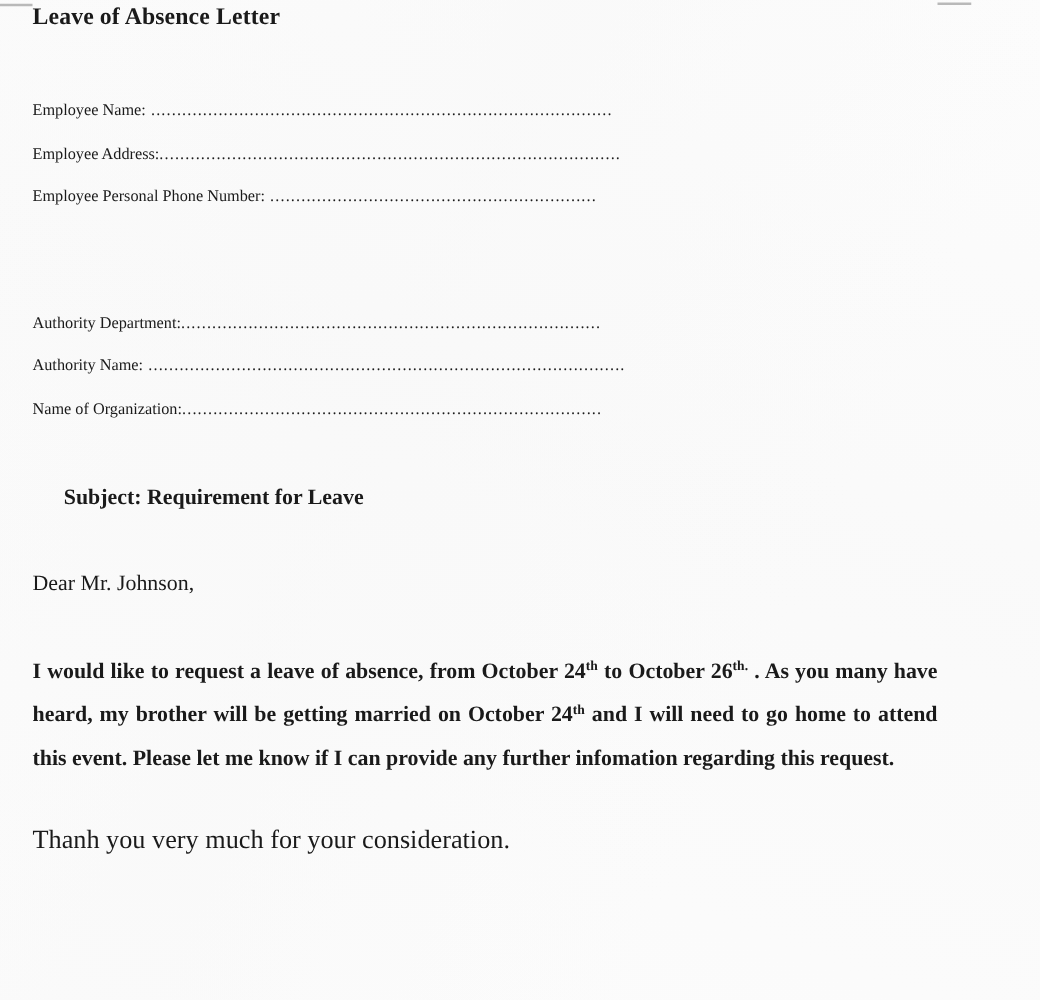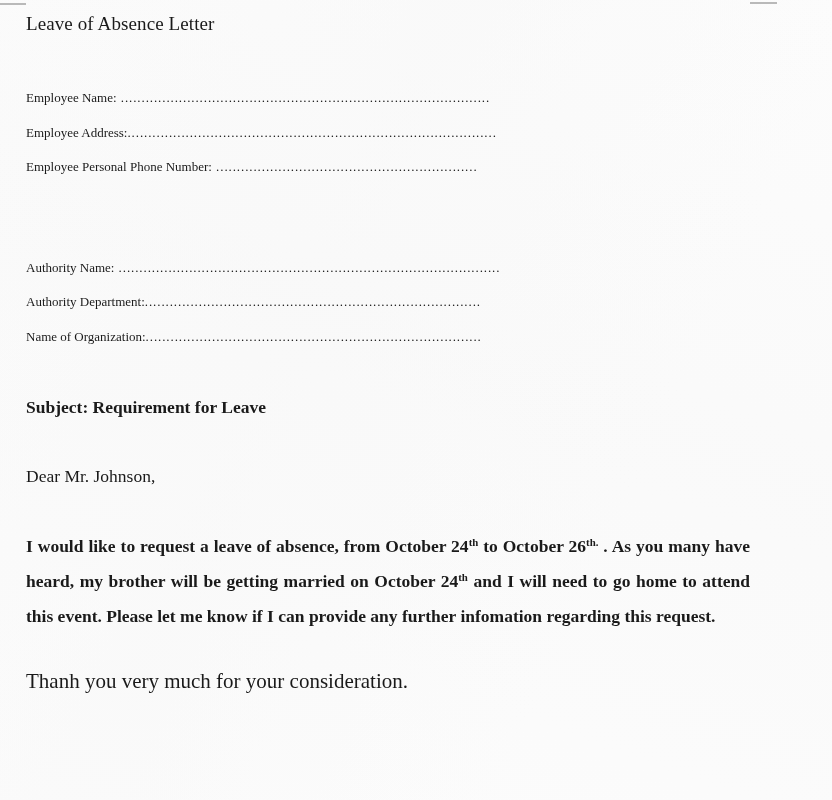--- a/index.html
+++ b/index.html
@@ -39,24 +39,24 @@
 
   .content {
     position: absolute;
     left: 26px;
     top: 0;
     width: 724px;
   }
 
   .doc-title {
     font-size: 19px;
-    font-weight: normal;
+    font-weight: bold;
     line-height: 1.0;
     margin: 0;
-    padding-top: 14px;
+    padding-top: 4px;
     letter-spacing: 0.1px;
   }
 
   .spacer-lg { height: 48px; }
   .spacer-md { height: 33px; }
   .spacer-sm { height: 24px; }
 
   .field-row {
     font-size: 13px;
     line-height: 34.5px;
@@ -66,20 +66,21 @@
   }
   .field-label { }
   .leader {
     letter-spacing: 0.9px;
   }
 
   .subject-line {
     font-size: 17.5px;
     font-weight: bold;
     line-height: 30px;
+    margin-left: 25px;
   }
 
   .salutation {
     font-size: 17.5px;
     line-height: 30px;
   }
 
   .body-para {
     font-size: 17.5px;
     line-height: 35px;
@@ -126,25 +127,25 @@
     <div class="field-row">
       <span class="field-label">Employee Personal Phone Number:</span><span class="leader"> ...............................................................</span>
     </div>
 
     <div class="spacer-md"></div>
 
 
     <div class="spacer-md"></div>
 
     <div class="field-row">
-      <span class="field-label">Authority Name:</span><span class="leader"> ............................................................................................</span>
+      <span class="field-label">Authority Department:</span><span class="leader">.................................................................................</span>
     </div>
 
     <div class="field-row">
-      <span class="field-label">Authority Department:</span><span class="leader">.................................................................................</span>
+      <span class="field-label">Authority Name:</span><span class="leader"> ............................................................................................</span>
     </div>
 
     <div class="field-row">
       <span class="field-label">Name of Organization:</span><span class="leader">.................................................................................</span>
     </div>
 
 
     <div class="spacer-md" style="height:38px"></div>
 
     <div class="subject-line">Subject: Requirement for Leave</div>

